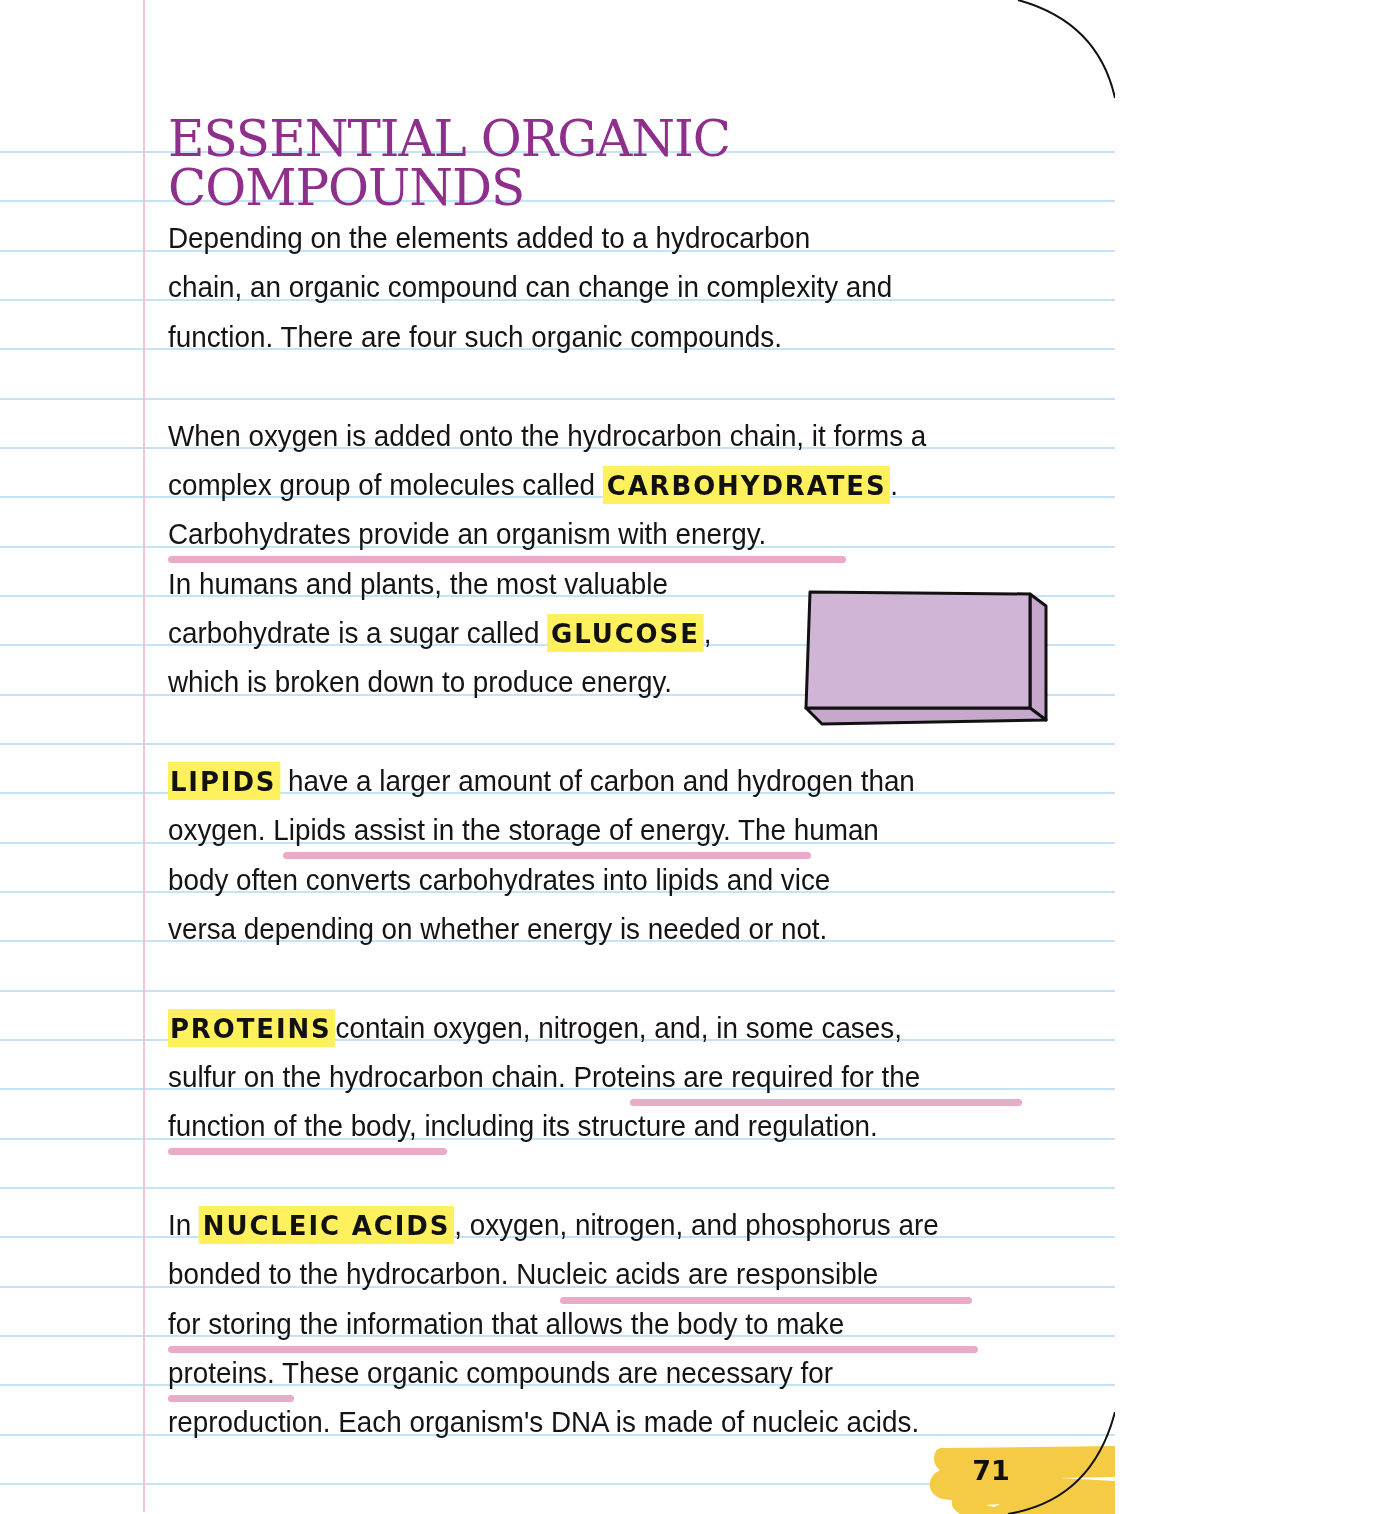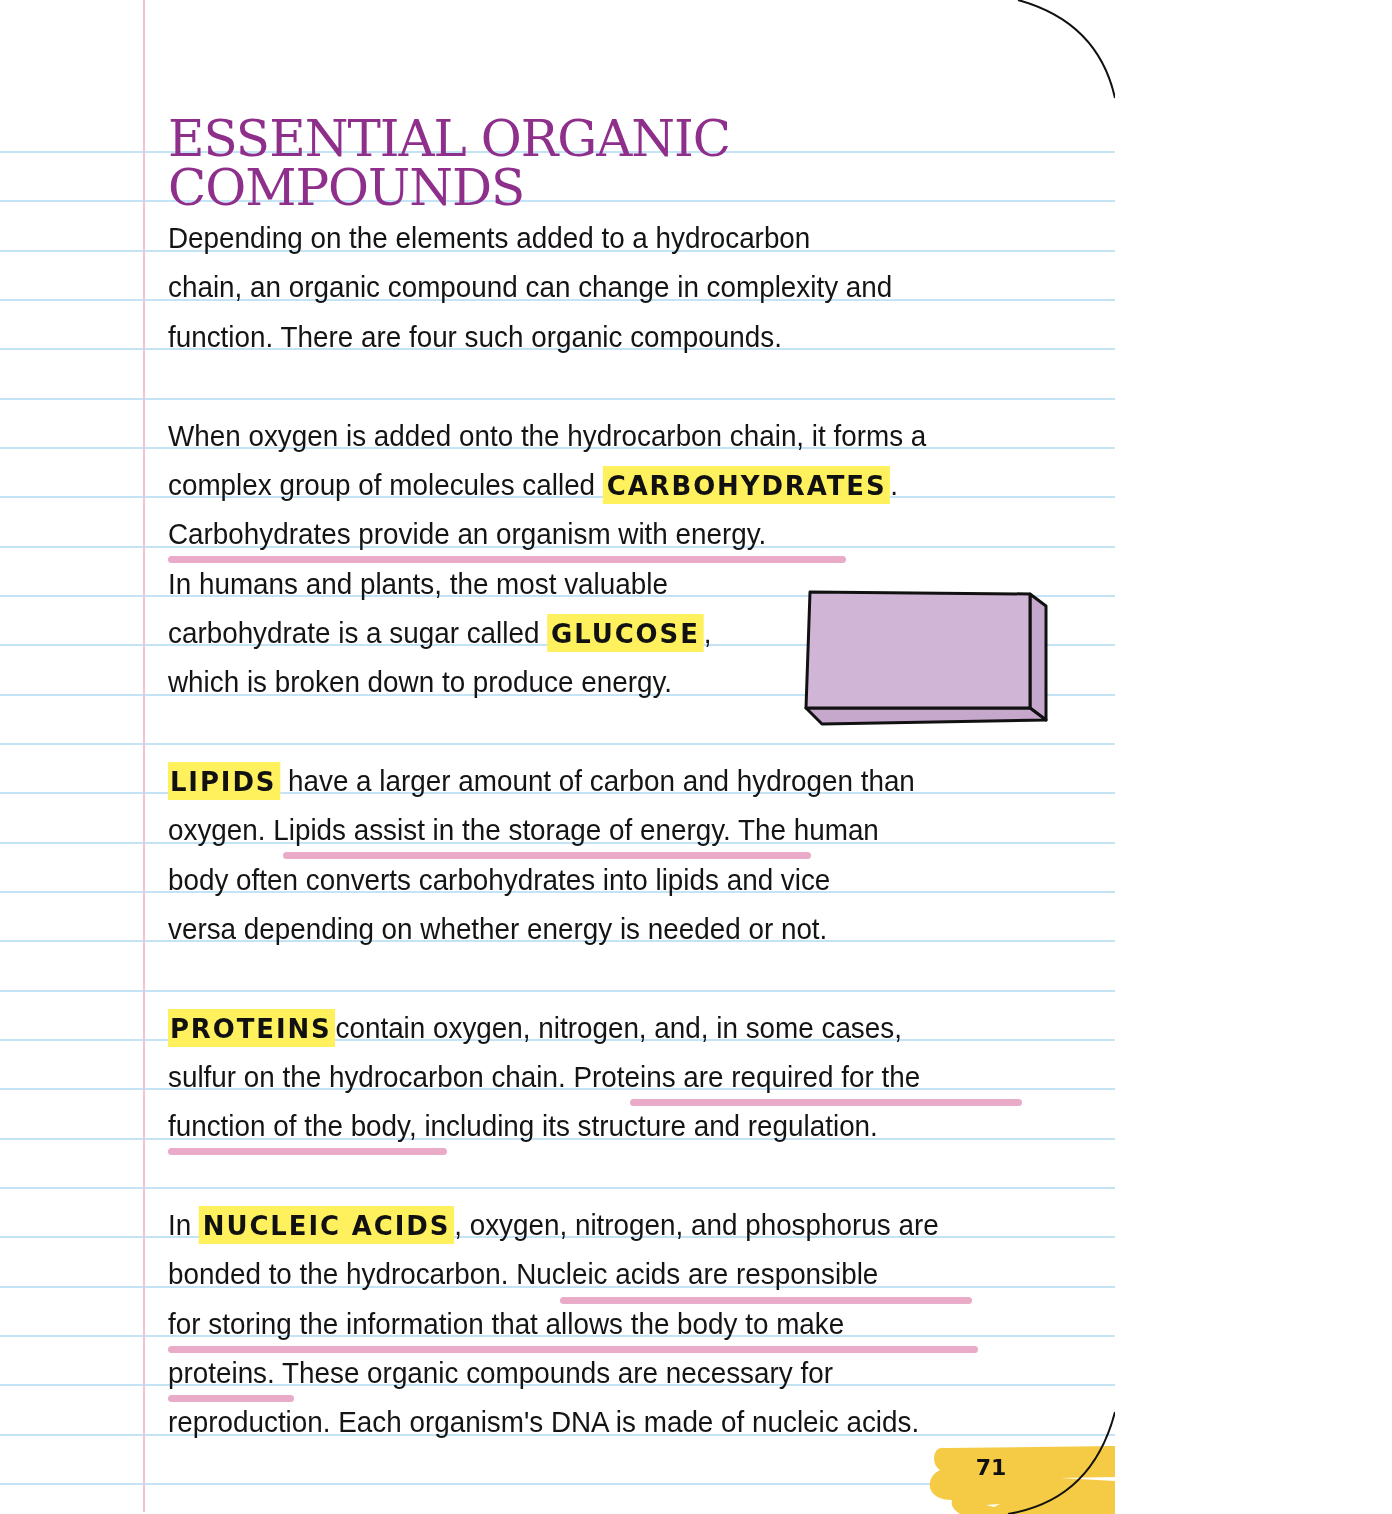--- a/index.html
+++ b/index.html
@@ -40,21 +40,21 @@
     .callout {
       position: absolute; left: 804px; top: 590px; width: 244px; height: 136px;
     }
     .callout-text {
       position: absolute; left: 808px; top: 616px; width: 222px; text-align: center;
       font-family: "Liberation Serif", serif; font-size: 25px; line-height: 35px;
       color: #222;
     }
     .page-num {
       position: absolute; left: 971px; top: 1455px; width: 40px; text-align: center;
-      font-family: "DejaVu Sans", sans-serif; font-weight: bold; font-size: 22px; color: #111;
+      font-family: "DejaVu Sans", sans-serif; font-weight: bold; font-size: 27px; color: #111;
     }
   </style>
 </head>
 <body>
 
 <div class="page">
 
   <div id="rules">
       <div class="rule" style="top: 151px;"></div>
       <div class="rule" style="top: 200px;"></div>

